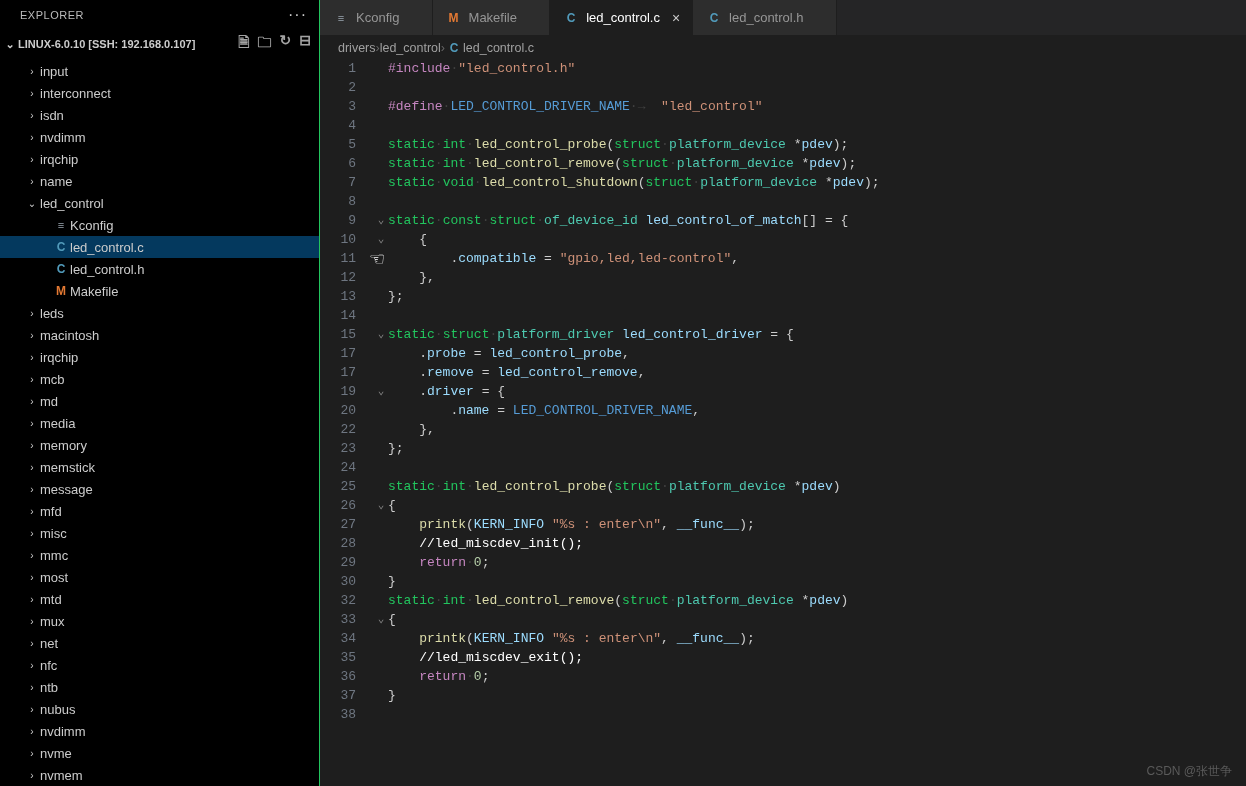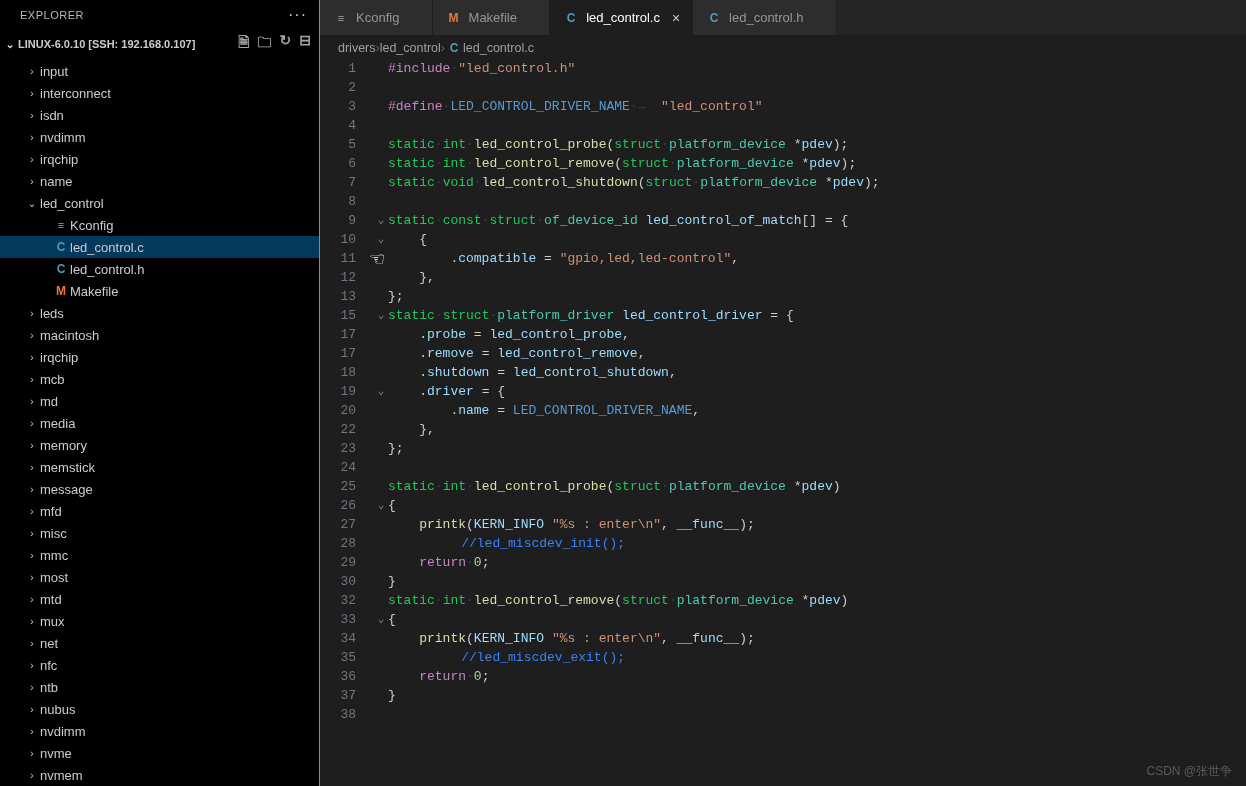--- a/index.html
+++ b/index.html
@@ -95,21 +95,21 @@
 .line .num { width:54px; text-align:right; padding-right:18px; color:#6e7681;}
 .line .fold { width:14px; text-align:center; color:#888; font-size:11px;}
 .line .txt { flex:1; white-space: pre; position:relative;}
 .kw { color: #22c55e; font-family: Liberation Mono, monospace; }
 .dir { color: #c586c0; font-family: Liberation Mono, monospace; }
 .str { color: #ce9178; }
 .fn { color: #dcdcaa; }
 .type { color: #4ec9b0; }
 .num2 { color: #b5cea8; }
 .mac { color: #569cd6; }
-.com { color: #3b82f6; margin-left: 42px; }
+.com { color: #ffffff; }
 .ident { color: #9cdcfe; }
 .white-dot{ color:#404040;}
 .watermark { position: absolute; bottom: 6px; right: 14px; color: #5a5a5a; font-family: sans-serif; font-size: 12px; }
 .cursor-hand { position:absolute; left:369px; top:248px; font-size:18px; color:#fff; pointer-events:none;}
 </style>
 </head>
 <body>
 
 <div class="container">
   <div class="sidebar">
@@ -394,38 +394,38 @@
             <span class="num">12</span>
             <span class="fold"></span>
             <span class="txt">    },</span>
           </div>
           <div class="line">
             <span class="num">13</span>
             <span class="fold"></span>
             <span class="txt">};</span>
           </div>
           <div class="line">
+            <span class="num">14</span>
+            <span class="fold"></span>
+            <span class="txt"></span>
+          </div>
+          <div class="line">
             <span class="num">15</span>
             <span class="fold">⌄</span>
             <span class="txt"><span class="kw">static</span><span class="white-dot">·</span><span class="kw">struct</span><span class="white-dot">·</span><span class="type">platform_driver</span> <span class="ident">led_control_driver</span> = {</span>
           </div>
           <div class="line">
             <span class="num">17</span>
             <span class="fold"></span>
             <span class="txt">    .<span class="ident">probe</span> = <span class="ident">led_control_probe</span>,</span>
           </div>
           <div class="line">
             <span class="num">17</span>
             <span class="fold"></span>
             <span class="txt">    .<span class="ident">remove</span> = <span class="ident">led_control_remove</span>,</span>
-          </div>
-          <div class="line">
-            <span class="num">18</span>
-            <span class="fold"></span>
-            <span class="txt">    .<span class="ident">shutdown</span> = <span class="ident">led_control_shutdown</span>,</span>
           </div>
           <div class="line">
             <span class="num">19</span>
             <span class="fold">⌄</span>
             <span class="txt">    .<span class="ident">driver</span> = {</span>
           </div>
           <div class="line">
             <span class="num">20</span>
             <span class="fold"></span>
             <span class="txt">        .<span class="ident">name</span> = <span class="mac">LED_CONTROL_DRIVER_NAME</span>,</span>

